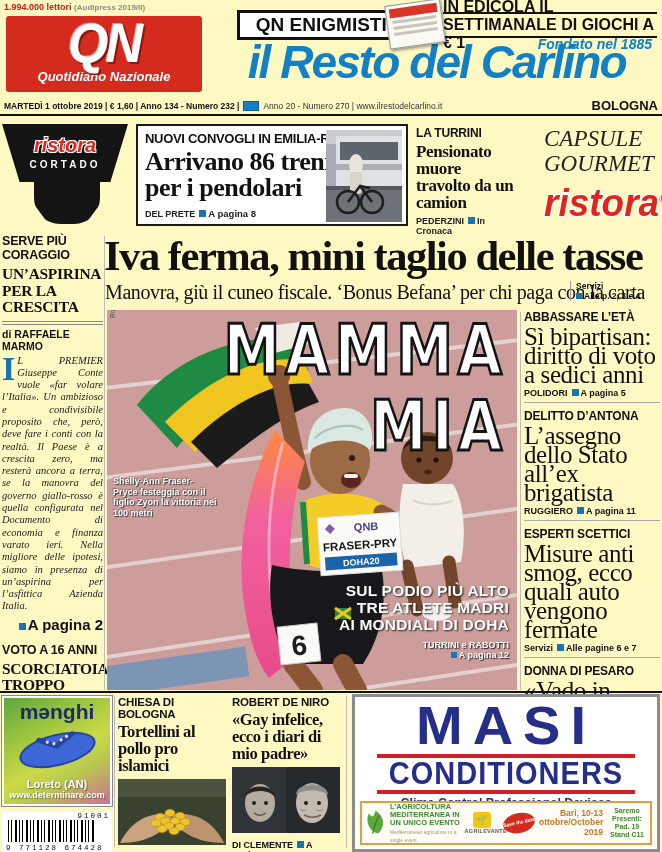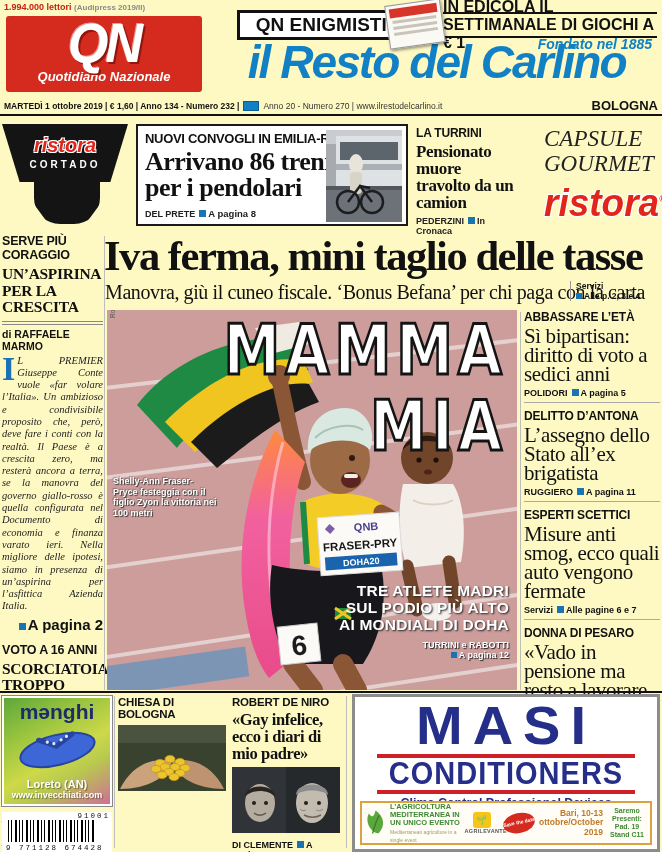--- a/index.html
+++ b/index.html
@@ -116,21 +116,21 @@
     font-size:15.5px; line-height:17px; font-weight:bold; color:#fff; letter-spacing:0.2px;
     text-shadow:1px 1px 2px #222; }
   .photo-byline { position:absolute; right:8px; top:330px; text-align:right; z-index:5;
     font-size:9px; line-height:10px; font-weight:bold; color:#fff; text-shadow:1px 1px 1px #222; }
   .photo-byline .sq { width:6px; height:6px; }
 
   
   .right-rail { top:310px; left:524px; width:136px; height:380px; }
   .rr-item { padding:6px 0 4px; border-top:1px solid #aaa; }
   .rr-item:first-child { border-top:none; padding-top:0; }
-  .rr-title { font-size:21px; line-height:19px; margin:3px 0 4px; letter-spacing:-0.4px; }
+  .rr-title { font-size:25px; line-height:19px; margin:3px 0 4px; letter-spacing:-0.4px; }
   .rr-by { font-size:9px; font-weight:bold; }
 
   
   .rule-bottom { top:691px; left:0; width:662px; height:2px; background:#111; }
   .menghi { top:696px; left:2px; width:110px; height:110px; border:2px solid #fff; outline:1px solid #888;
     background:linear-gradient(150deg,#5ea73c 0%,#9cc53f 30%,#cdd949 55%,#b8c94e 70%,#cf6f96 100%); text-align:center; }
   .menghi-logo { font-size:21px; font-weight:bold; color:#1d2b6b; letter-spacing:0; margin-top:2px; display:block; }
   .menghi-loc { color:#fff; font-weight:bold; font-size:11px; display:block; margin-top:2px; text-shadow:1px 1px 1px #0006; }
   .menghi-url { color:#fff; font-weight:bold; font-size:9px; display:block; text-shadow:1px 1px 1px #0006; }
   .barcode { top:812px; left:2px; width:110px; height:40px; background:#fff; }
@@ -349,22 +349,22 @@
       </g>
     </svg>
 
     <div class="photo-credit">Roc</div>
     <div class="mamma">
       <div>MAMMA</div>
       <div>MIA</div>
     </div>
     <div class="photo-caption">Shelly-Ann Fraser-Pryce festeggia con il figlio Zyon la vittoria nei 100 metri</div>
     <div class="photo-deck">
+      <div>SUL PODIO PIÙ ALTO</div>
       <div>TRE ATLETE MADRI</div>
-      <div>SUL PODIO PIÙ ALTO</div>
       <div>AI MONDIALI DI DOHA</div>
     </div>
     <div class="photo-byline">
       <div>TURRINI e RABOTTI</div>
       <div><span class="sq"></span><span>A pagina 12</span></div>
     </div>
   </div>
   <div class="abs vdiv" style="left:520px; top:312px; height:378px;"></div>
 
   <div class="abs right-rail">
@@ -400,31 +400,32 @@
         <path d="M46,22 L30,12 M46,22 L64,14" stroke="#27459e" stroke-width="5" stroke-linecap="round"></path>
         <g fill="#dfe6ff">
             <circle cx="38" cy="16" r="1.6"></circle>
             <circle cx="44" cy="19" r="1.6"></circle>
             <circle cx="52" cy="17" r="1.6"></circle>
             <circle cx="58" cy="15" r="1.6"></circle>
           </g>
       </g>
     </svg>
     <span class="menghi-loc">Loreto (AN)</span>
-    <span class="menghi-url">www.invecchiati.com</span>
+    <span class="menghi-url">www.determinare.com</span>
   </div>
 
   <div class="abs barcode">
     <span class="num-top">91001</span>
     <div class="bars"></div>
     <span class="num-bot">9 771128 674428</span>
   </div>
 
   <div class="abs bot-col" style="left:118px;">
     <div class="kicker" style="font-size:11.5px;">CHIESA DI BOLOGNA</div>
+    <div class="bc-title serif">Tortellini al pollo pro islamici</div>
     <svg class="bc-photo" viewBox="0 0 108 66">
       <rect width="108" height="66" fill="#39412f"></rect>
       <rect width="108" height="18" fill="#4a5340"></rect>
       <path d="M2,64 C14,40 34,32 54,36 C50,52 30,64 2,64 Z" fill="#caa27c"></path>
       <path d="M106,64 C94,40 74,32 54,36 C58,52 78,64 106,64 Z" fill="#bd946f"></path>
       <g fill="#ecc42e" stroke="#c79a18" stroke-width="0.8">
         <ellipse cx="42" cy="38" rx="5" ry="3.6"></ellipse>
           <ellipse cx="52" cy="34" rx="5" ry="3.6"></ellipse>
           <ellipse cx="62" cy="37" rx="5" ry="3.6"></ellipse>
         <ellipse cx="47" cy="42" rx="5" ry="3.6"></ellipse>

